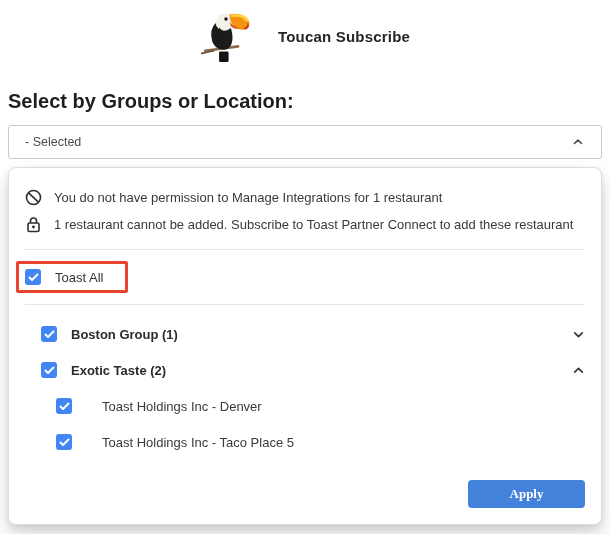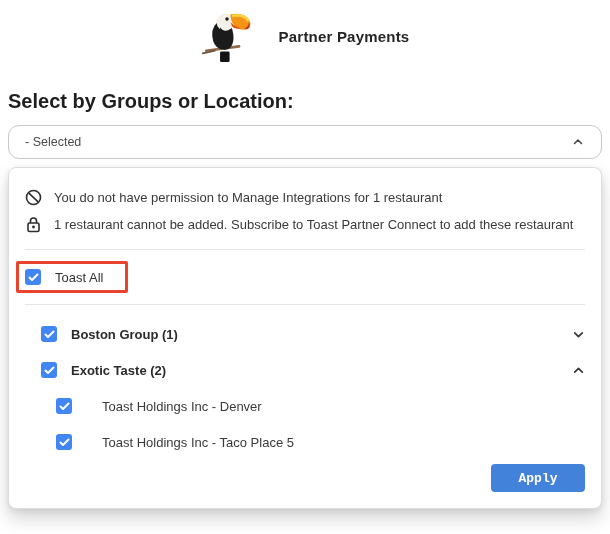--- a/index.html
+++ b/index.html
@@ -9,21 +9,21 @@
   
   .header { display:flex; align-items:center; justify-content:center; gap:26px;
             padding-top:6px; height:66px; }
   .logo { width:52px; height:58px; }
   .brand { font-size:15px; font-weight:700; color:#252526; letter-spacing:.2px; }
 
   
   .page-heading { margin:24px 8px 12px 8px; font-size:20px; font-weight:700; color:#1e1e1e; }
 
   
-  .dropdown { margin:0 8px; height:34px; border:1px solid #c9c9c9; border-radius:11px;
+  .dropdown { margin:0 8px; height:34px; border:1px solid #c9c9c9; border-radius:3px;
               display:flex; align-items:center; justify-content:space-between;
               padding:8px 16px; background:#fff; cursor:pointer; }
   .dropdown-value { font-size:12.5px; color:#4a4a4a; }
 
   
   .panel { margin:8px 8px 0 8px; background:#fff; border:1px solid #ddd; border-radius:8px;
            box-shadow:0 10px 18px rgba(0,0,0,.16), 0 2px 6px rgba(0,0,0,.08);
            padding:16px 16px 10px 16px; display:flex; flex-direction:column; }
 
   .notice { display:flex; align-items:center; gap:12px; min-height:27px; }
@@ -47,43 +47,43 @@
   
   .row { display:flex; align-items:center; justify-content:space-between; height:36px; }
   .row-left { display:flex; align-items:center; gap:14px;padding-left:16px; }
   .row-label { font-size:13px; font-weight:700; color:#2b2b2b; }
   .child-row { display:flex; align-items:center; gap:30px; height:36px; margin-left:31px; }
   .child-label { font-size:13px; font-weight:400; color:#3a3a3a; }
 
   .chev { width:14px; height:14px; display:flex; align-items:center; justify-content:center; cursor:pointer; }
 
   
-  .apply-btn { align-self:flex-end; margin:4px 0 6px 0; width:94px; height:28px;
+  .apply-btn { align-self:flex-end; margin:20px 0 6px 0; width:117px; height:28px;
                background:#4382db; color:#fff; font-size:13px; font-weight:700;
                border:none; border-radius:4px; cursor:pointer;
-               font-family:Liberation Mono, monospace; }
+               font-family:Liberation Serif, serif; }
 </style>
 </head>
 <body>
 
 <div class="header">
   <svg class="logo" viewBox="0 0 60 64" aria-hidden="true">
     <line x1="6" y1="49" x2="44" y2="44" stroke="#8a6a4a" stroke-width="3" stroke-linecap="round"></line>
     <line x1="2" y1="52" x2="16" y2="49" stroke="#6f5238" stroke-width="2" stroke-linecap="round"></line>
     <rect x="22" y="50" width="11" height="12" rx="1.5" fill="#141414"></rect>
     <path d="M24 14 Q12 18 13 32 Q14 44 22 47 Q32 50 36 42 Q39 35 36 24 Q33 14 24 14 Z" fill="#1b1b1b"></path>
     <circle cx="28" cy="16" r="10" fill="#f4f1ea"></circle>
     <path d="M22 22 Q28 30 34 24 Q34 34 27 33 Q22 30 22 22 Z" fill="#1b1b1b"></path>
     <circle cx="30" cy="12.5" r="2" fill="#1b1b1b"></circle>
     <path d="M34 7 Q50 4 56 14 Q59 20 54 24 Q46 27 38 20 Q34 14 34 7 Z" fill="#f59314"></path>
     <path d="M36 9 Q49 6 55 15" stroke="#ffd23e" stroke-width="3" fill="none"></path>
     <path d="M50 23 Q55 22 55 16 Q58 21 54 24 Q51 25 50 23 Z" fill="#c03a1d"></path>
     <path d="M34 16 Q40 22 46 23 Q40 25 36 21 Z" fill="#d9500f"></path>
   </svg>
-  <div class="brand">Partner Payments</div>
+  <div class="brand">Toucan Subscribe</div>
 </div>
 
 <h1 class="page-heading">Select by Groups or Location:</h1>
 
 <div class="dropdown">
   <span class="dropdown-value">- Selected</span>
   <span class="chev">
     <svg width="12" height="12" viewBox="0 0 12 12">
         <polyline points="2.5,7.5 6,4 9.5,7.5" fill="none" stroke="#4a4a4a" stroke-width="1.6" stroke-linecap="round" stroke-linejoin="round"></polyline>
       </svg>

